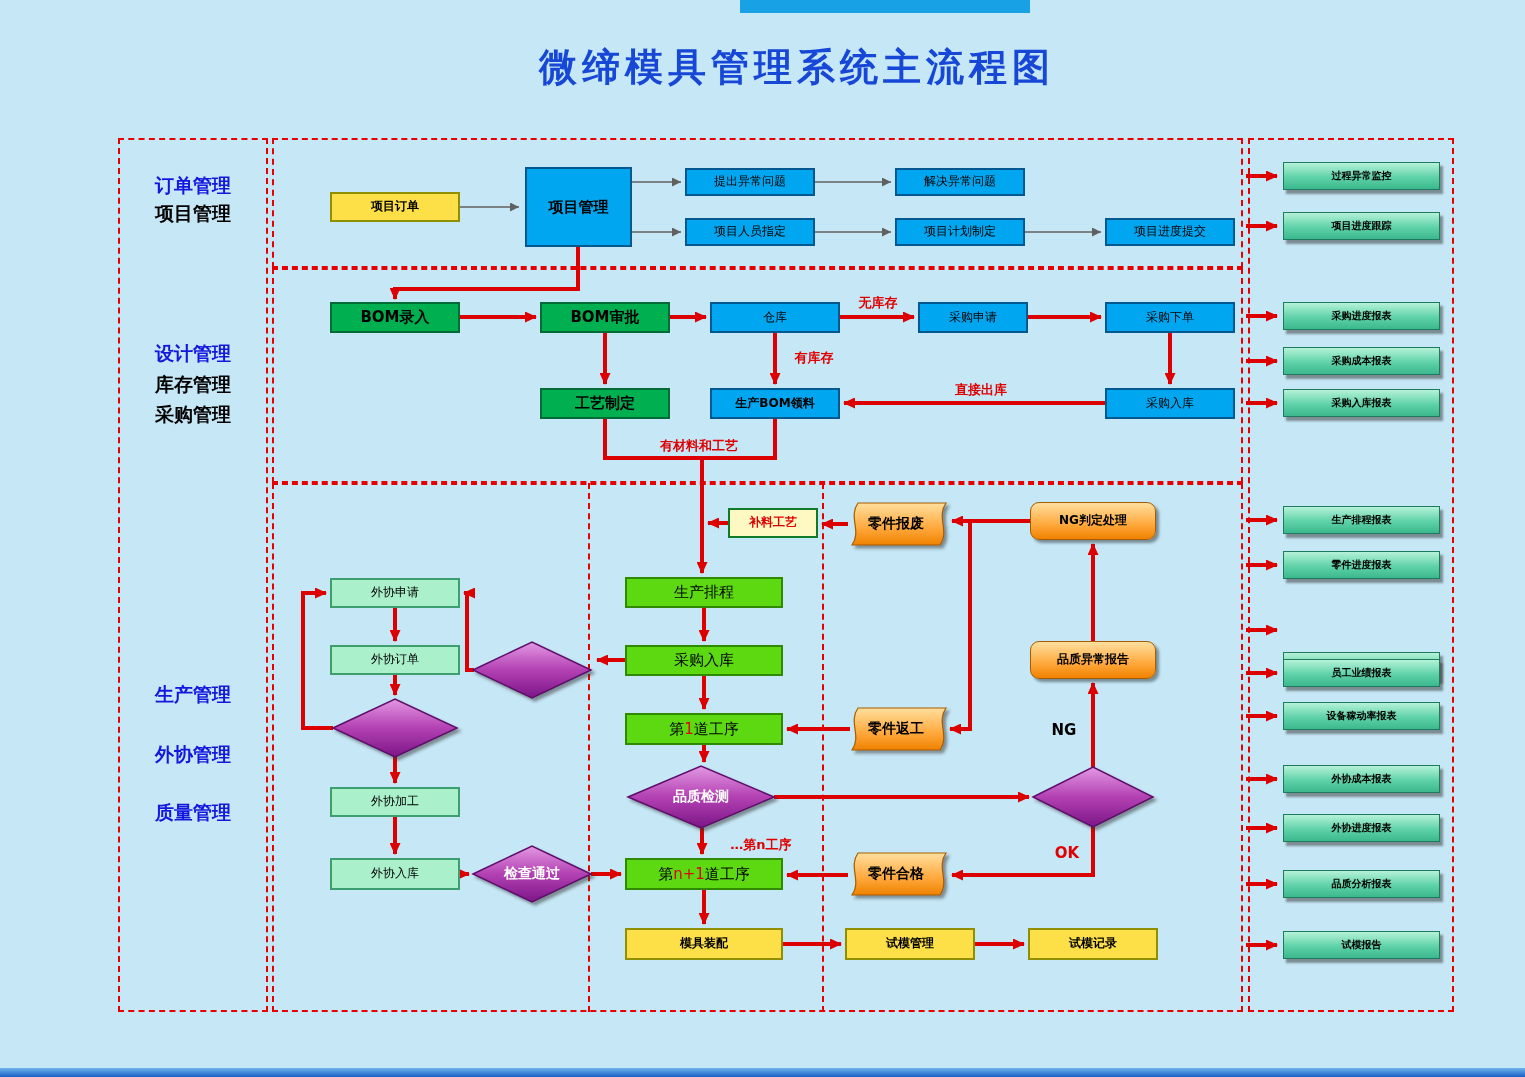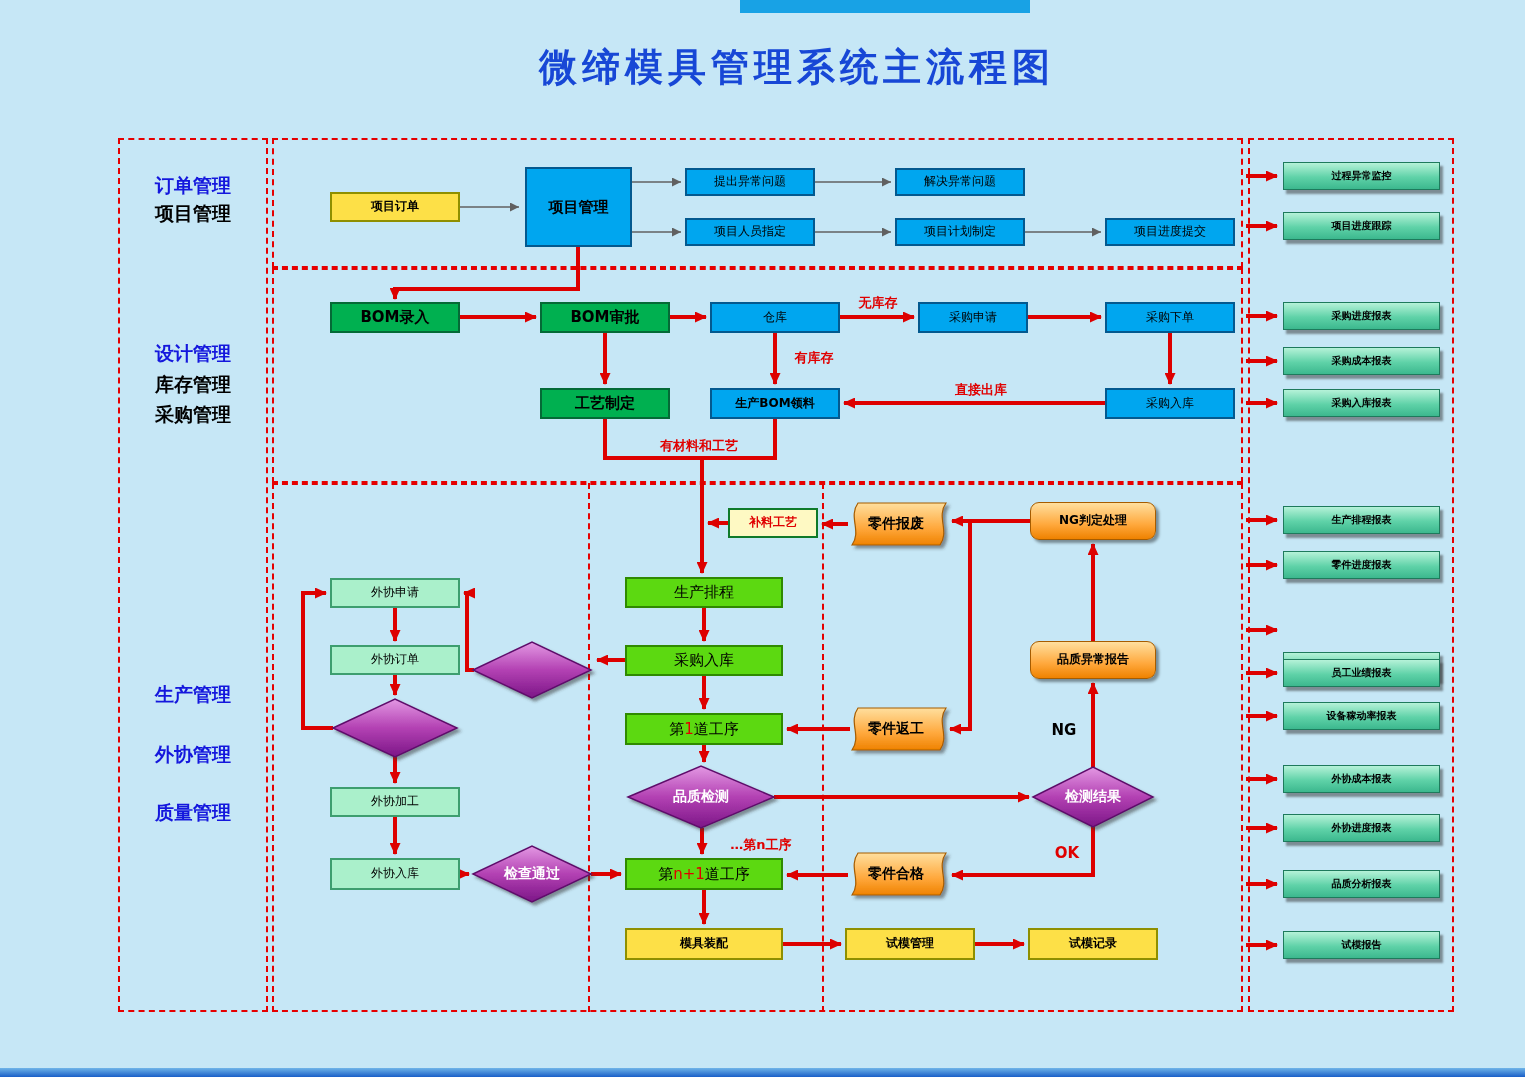--- a/index.html
+++ b/index.html
@@ -206,21 +206,20 @@
   </div>
   <div class="node n-yellow" style="left:625px;top:928px;width:158px;height:32px">模具装配</div>
   <div class="node n-yellow" style="left:845px;top:928px;width:130px;height:32px">试模管理</div>
   <div class="node n-yellow" style="left:1028px;top:928px;width:130px;height:32px">试模记录</div>
   <div class="node n-mint" style="left:330px;top:578px;width:130px;height:30px">外协申请</div>
   <div class="node n-mint" style="left:330px;top:645px;width:130px;height:30px">外协订单</div>
   <div class="node n-mint" style="left:330px;top:787px;width:130px;height:30px">外协加工</div>
   <div class="node n-mint" style="left:330px;top:858px;width:130px;height:32px">外协入库</div>
 
   <div class="dtext" style="left:628px;top:766px;width:146px;height:62px">品质检测</div>
-  <div class="dtext" style="left:1033px;top:767px;width:120px;height:60px">检测结果</div>
   <div class="dtext" style="left:473px;top:846px;width:118px;height:56px">检查通过</div>
 
   <div class="ftext" style="left:846px;top:503px;width:100px;height:42px">零件报废</div>
   <div class="ftext" style="left:846px;top:708px;width:100px;height:42px">零件返工</div>
   <div class="ftext" style="left:846px;top:853px;width:100px;height:42px">零件合格</div>
 
   <div class="elabel" style="left:878px;top:303px">无库存</div>
   <div class="elabel" style="left:814px;top:358px">有库存</div>
   <div class="elabel" style="left:981px;top:390px">直接出库</div>
   <div class="elabel" style="left:699px;top:446px">有材料和工艺</div>

